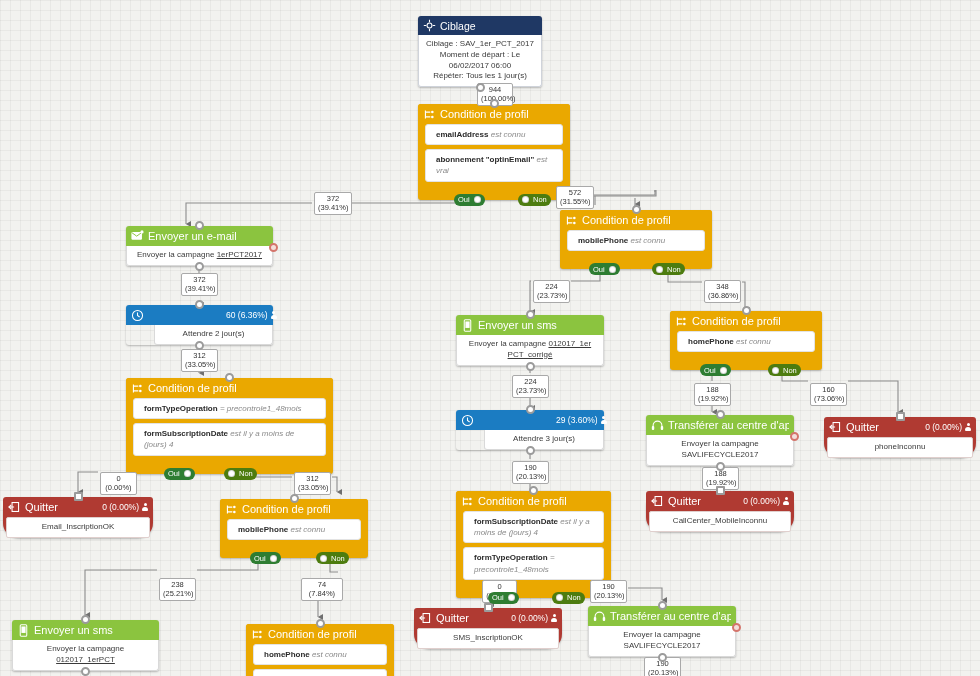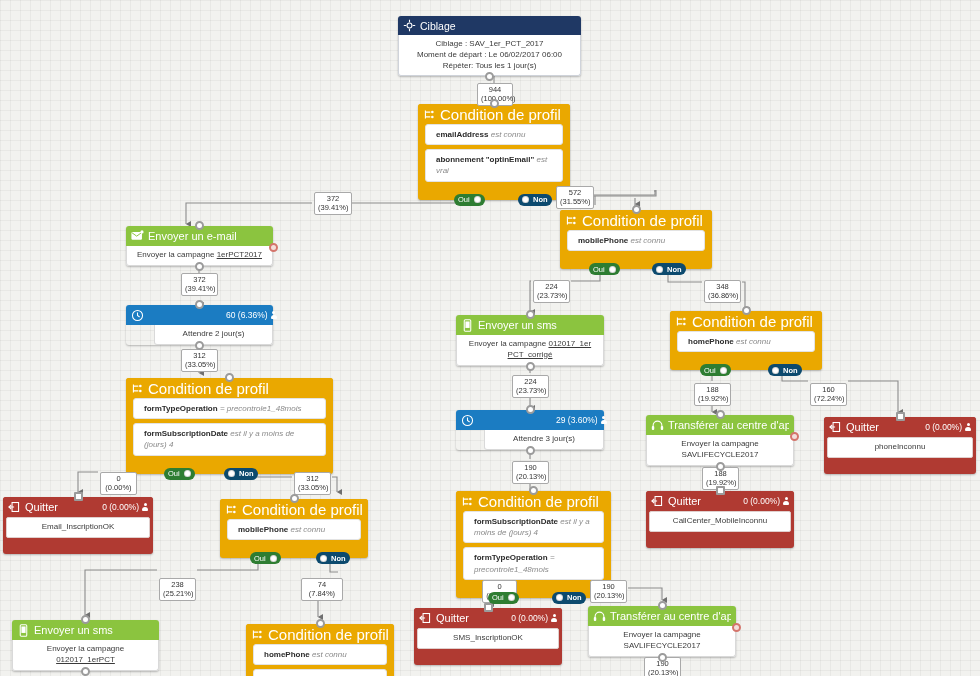--- a/index.html
+++ b/index.html
@@ -59,42 +59,42 @@
     border-radius: 0 0 3px 3px;
     line-height: 1.35;
     text-align: center;
   }
 
   
   .n-target .node-head { background: #1f3864; }
   .n-target .node-body { background: #fff; border: 1px solid #cfd3da; border-top: none; }
 
   .n-cond { background: #eaa800; padding: 0 0 12px 0; }
-  .n-cond .node-head { background: #eaa800; height: 20px; font-size: 15px; }
+  .n-cond .node-head { background: #eaa800; height: 20px; font-size: 11px; }
   .n-cond .cond-wrap { padding: 0 7px 2px 7px; }
   .n-cond .cond-box {
     background: #fff;
     border: 1px solid #e3e3e3;
     border-radius: 3px;
     padding: 4px 10px;
     font-size: 8px;
     color: #8a8a8a;
     margin-bottom: 4px;
     line-height: 1.4;
   }
   .n-cond .cond-box b { color: #2b2b2b; font-weight: bold; }
   .n-cond .cond-box i { font-style: italic; }
 
   .n-green .node-head { background: #8bc43f; height: 20px; font-size: 11px; }
   .n-green .node-body { background: #fff; border: 1px solid #d9d9d9; border-top: none; }
 
   .n-blue .node-head { background: #1b7cc2; height: 20px; font-size: 11px; gap: 36px; }
   .n-blue .node-body { background: #fff; border: 1px solid #d9d9d9; border-top: none; margin-left: 28px; }
 
-  .n-quit { background: #b03a32; border-radius: 3px; padding-bottom: 16px; }
+  .n-quit { background: #b03a32; border-radius: 15px; padding-bottom: 0; }
   .n-quit .node-head { background: #b03a32; height: 20px; font-size: 11px; }
   .n-quit .node-body {
     background: #fff; margin: 0 3px; border-radius: 2px;
     border: 1px solid #e0cfcd;
   }
 
   
   .port {
     position: absolute;
     width: 9px; height: 9px;
@@ -117,21 +117,21 @@
     display: flex; align-items: center;
     height: 12px;
     border-radius: 7px;
     color: #fff;
     font-size: 7.5px;
     padding: 0 4px;
     z-index: 7;
     white-space: nowrap;
   }
   .pill.yes { background: #2e7d32; }
-  .pill.no  { background: #0c4a6e; font-weight: bold; }
+  .pill.no  { background: #4d7c0f; }
   .pill .dot {
     width: 7px; height: 7px; border-radius: 50%;
     background: #fff; border: 1px solid rgba(0,0,0,0.15);
   }
   .pill.yes .dot { order: 2; margin-left: 4px; }
   .pill.no  .dot { order: 0; margin-right: 4px; }
   .pill .lb { order: 1; }
 
   
   .cnt {
@@ -301,32 +301,32 @@
   <div class="cnt" style="left:590px;top:580px;width:37px;">
     <div>190</div>
       <div>(20.13%)</div>
   </div>
   <div class="cnt" style="left:694px;top:383px;width:37px;">
     <div>188</div>
       <div>(19.92%)</div>
   </div>
   <div class="cnt" style="left:810px;top:383px;width:37px;">
     <div>160</div>
-      <div>(72.24%)</div>
+      <div>(73.06%)</div>
   </div>
   <div class="cnt" style="left:702px;top:467px;width:37px;">
     <div>188</div>
       <div>(19.92%)</div>
   </div>
   <div class="cnt" style="left:644px;top:657px;width:37px;">
     <div>190</div>
       <div>(20.13%)</div>
   </div>
 
-  <div class="node n-target" style="left:398px;top:16px;width:183px;">
+  <div class="node n-target" style="left:418px;top:16px;width:124px;">
     <div class="node-head">
       <span class="ico">
         <svg viewBox="0 0 16 16" width="13" height="13">
           <path d="M8 1v3M8 12v3M1 8h3M12 8h3" stroke="#fff" stroke-width="1.3" fill="none"></path>
           <circle cx="8" cy="8" r="3" fill="none" stroke="#fff" stroke-width="1.3"></circle>
         </svg>
       </span>
       <span class="ttl">Ciblage</span>
     </div>
     <div class="node-body">

